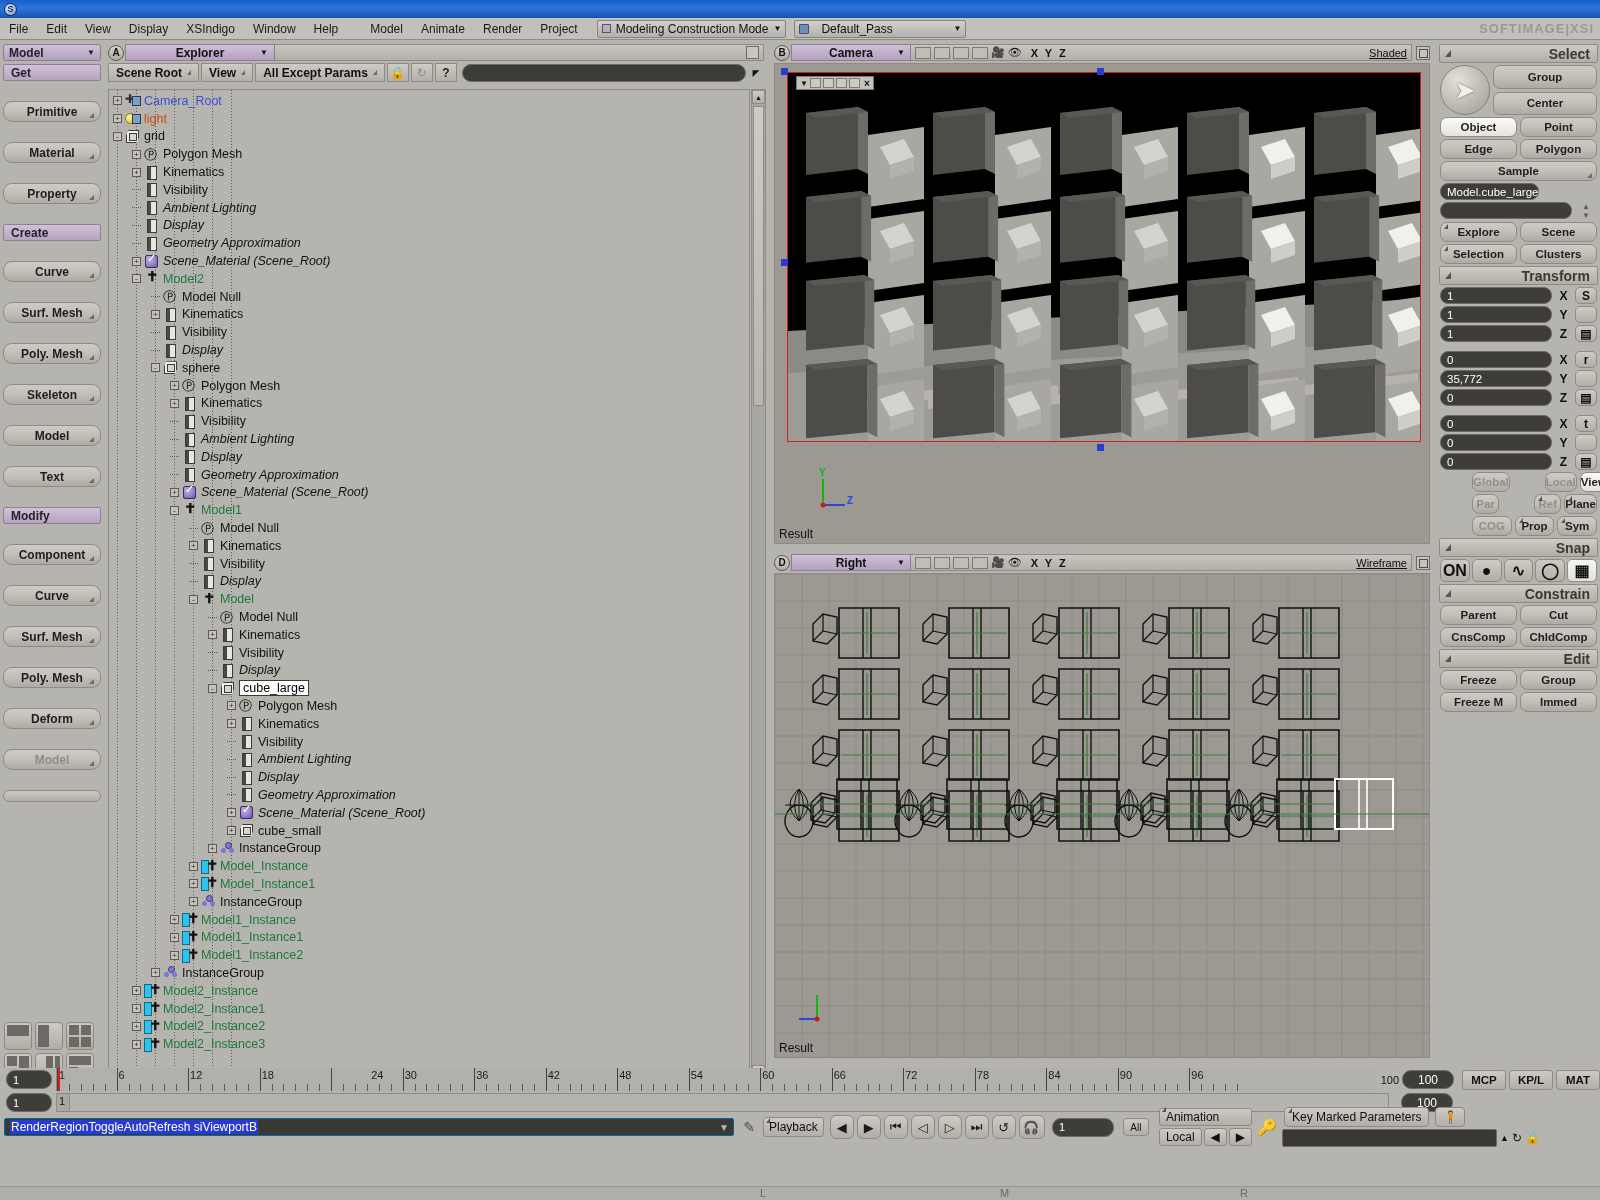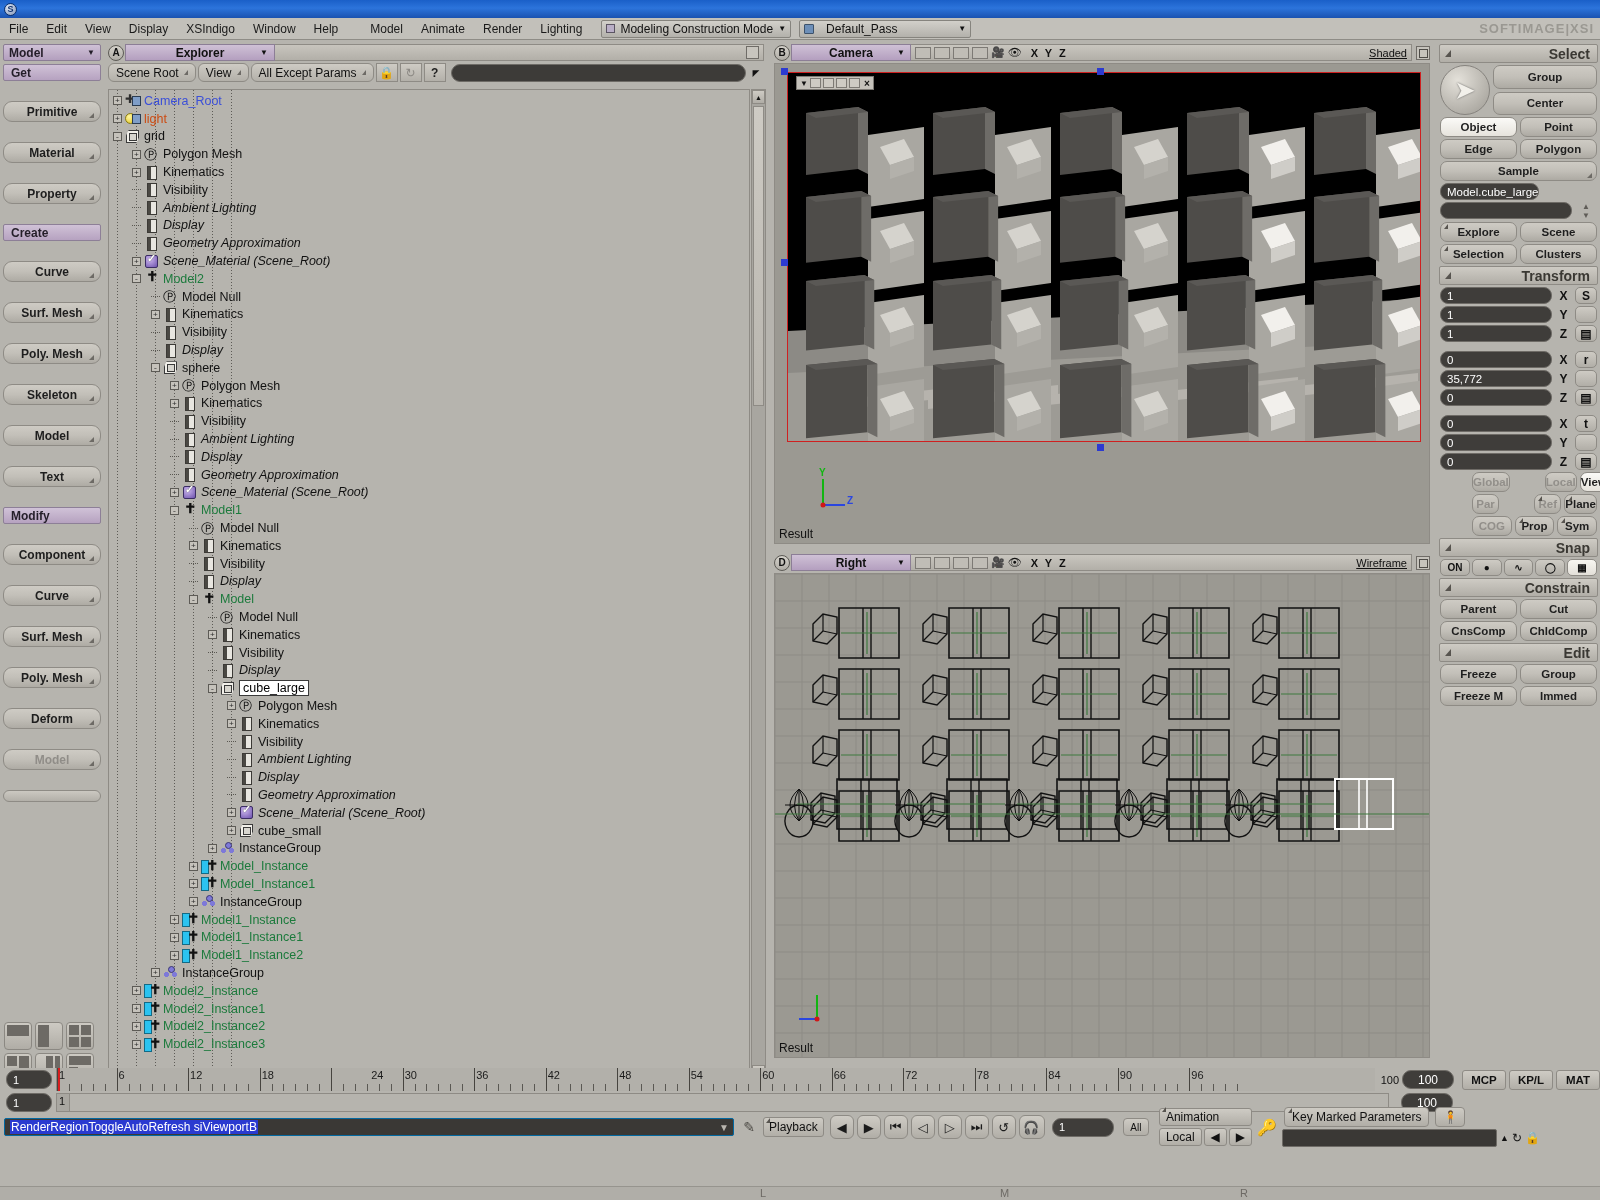--- a/index.html
+++ b/index.html
@@ -131,22 +131,22 @@
   .ex-rest{
     flex:1;height:17px;background:linear-gradient(to bottom,#c8c5be,#b2afa8);
     border:1px solid #8e8b85; border-left:none;
     display:flex; align-items:center; justify-content:flex-end; padding-right:4px;
   }
   .winbtn{ width:13px;height:13px;border:1px solid #6f6c67;background:#c8c5be; }
   .ex-toolbar{ display:flex; align-items:center; gap:2px; padding:2px; }
   .ex-tb{
     height:19px; padding:0 7px;
     background:linear-gradient(to bottom,#cecbc4,#b3b0a9);
-    border:1px solid #8e8b85; border-radius:6px;
-    display:flex; align-items:center; font-size:12px; position:relative;
+    border:1px solid #8e8b85; border-radius:0;
+    display:flex; align-items:center; font-size:12px; position:relative;font-weight:bold;
   }
   .ex-tb .tri{
     margin-left:5px;width:0;height:0;border-left:4px solid transparent;
     border-bottom:5px solid #6d6a65;
   }
   .ex-ico{
     width:22px;height:19px;border:1px solid #8e8b85;
     background:linear-gradient(to bottom,#cecbc4,#b3b0a9);
     display:flex;align-items:center;justify-content:center;font-size:12px;color:#8c8984;
   }
@@ -318,23 +318,23 @@
   .axlbl{ width:17px; text-align:center; font-weight:bold; font-size:12px; }
   .axbtn{
     width:22px;height:17px;border:1px solid #8e8b85;border-radius:5px;
     background:linear-gradient(to bottom,#cecbc4,#b1aea7);
     display:flex;align-items:center;justify-content:center; font-size:12px;font-weight:bold;
   }
   .axbtn.blank{ background:linear-gradient(to bottom,#cecbc4,#b1aea7); }
   .spacer{ height:5px; }
   .snaprow{ display:flex; gap:2px; margin:2px 3px; }
   .snapbtn{
-    flex:1;height:17px;border:1px solid #8e8b85;border-radius:5px;
+    flex:1;height:23px;border:1px solid #8e8b85;border-radius:5px;
     background:linear-gradient(to bottom,#cecbc4,#b1aea7);
-    display:flex;align-items:center;justify-content:center;font-size:10px;font-weight:bold;
+    display:flex;align-items:center;justify-content:center;font-size:16px;font-weight:bold;
   }
   .snapbtn.grid{ background:linear-gradient(to bottom,#f8f6f1,#e3e0d9); }
 
   
   .timeline{ position:absolute; left:0; bottom:84px; width:1600px; height:48px; background:#b6b4ae; }
   .tl-row{ display:flex; align-items:center; height:23px; }
   .tl-field{
     width:46px;height:19px;margin-left:6px;border-radius:9px;background:#3f3d3a;
     border:1px solid #6e6b66;color:#fff;font-size:11px;display:flex;align-items:center;padding-left:6px;
     flex:0 0 auto;
@@ -406,21 +406,21 @@
     <div class="menu-item">Edit</div>
     <div class="menu-item">View</div>
     <div class="menu-item">Display</div>
     <div class="menu-item">XSIndigo</div>
     <div class="menu-item">Window</div>
     <div class="menu-item">Help</div>
     <div class="menu-sep"></div>
     <div class="menu-item">Model</div>
     <div class="menu-item">Animate</div>
     <div class="menu-item">Render</div>
-    <div class="menu-item">Lighting</div>
+    <div class="menu-item">Project</div>
     <div class="mode-combo">
       <span class="sq"></span>
       <span>Modeling Construction Mode</span>
       <span class="arr">▼</span>
     </div>
     <div class="pass-combo">
       <span class="ico"></span>
       <span>Default_Pass</span>
       <span class="arr" style="margin-left:auto;font-size:8px">▼</span>
     </div>

